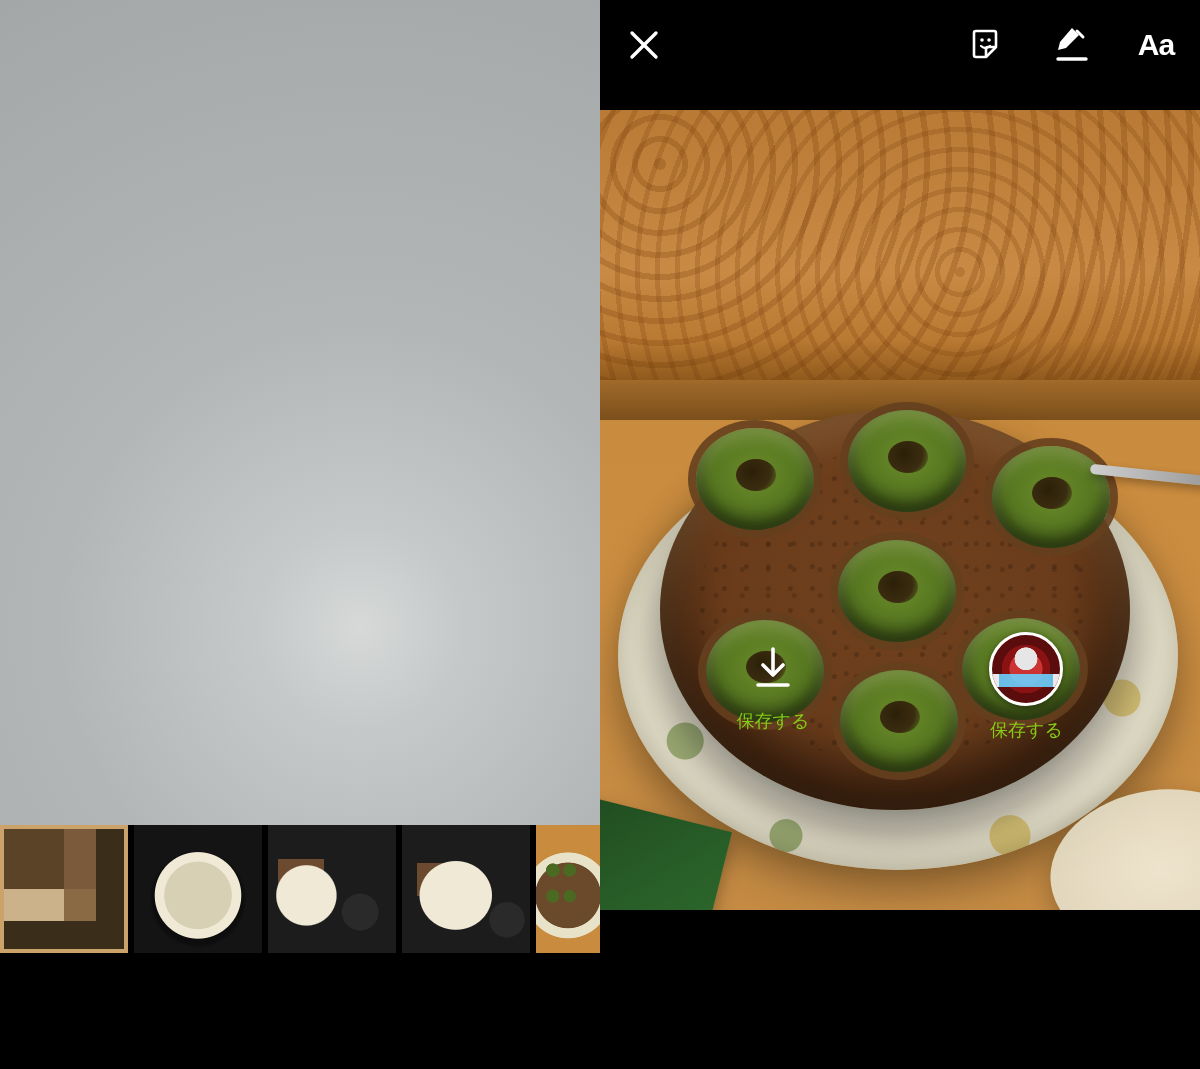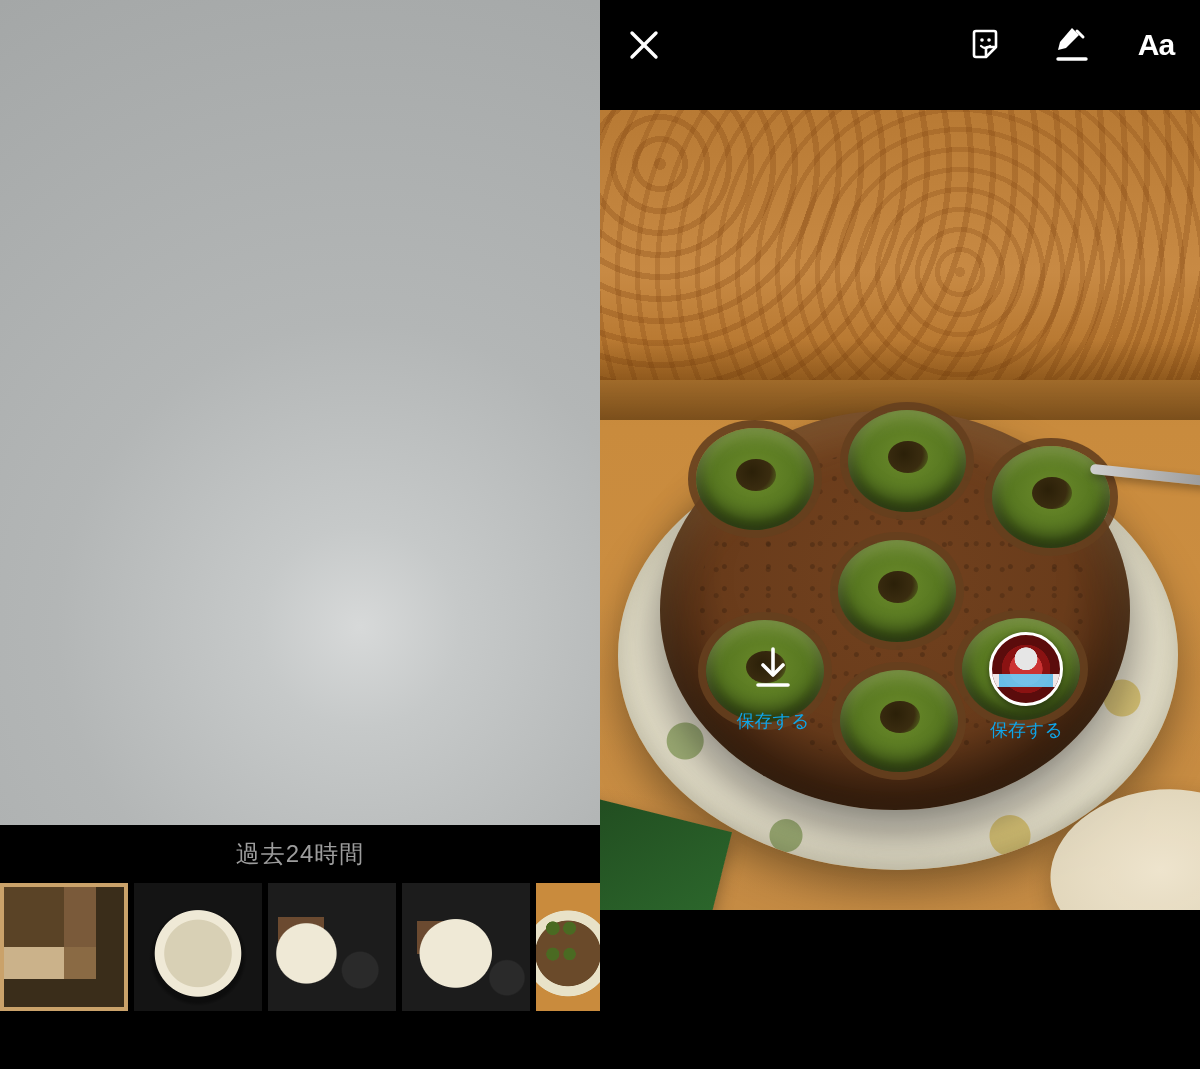--- a/index.html
+++ b/index.html
@@ -197,21 +197,21 @@
 
   .bottom-bar {
     position: absolute; left: 0; right: 0; bottom: 0; height: 158px;
     display: flex; align-items: center; justify-content: center;
     gap: 180px; padding-bottom: 10px;
   }
   .action {
     display: flex; flex-direction: column; align-items: center; gap: 12px;
     color: #fff; cursor: pointer;
   }
-  .action .label { font-size: 18px; color: #0ea5e9; }
+  .action .label { font-size: 18px; color: #84cc16; }
   .action .circle {
     width: 74px; height: 74px; border-radius: 50%;
     background:
       radial-gradient(circle at 50% 35%, #e6e6e6 0 20%, transparent 21%),
       radial-gradient(circle at 50% 50%, #c33 0 34%, #8a1212 35% 50%, #5b0c0c 51% 100%);
     border: 3px solid #fff;
     box-shadow: 0 2px 6px rgba(0,0,0,0.5);
     position: relative;
     overflow: hidden;
   }
@@ -224,23 +224,20 @@
 
   svg { display:block; }
 </style>
 </head>
 <body>
 
 <div class="container">
 
   <div class="left-panel">
     <div class="left-upper"></div>
-    <div class="left-label-bar">
-      <span class="left-label">過去24時間</span>
-    </div>
     <div class="thumb-row">
       <div class="thumb bento"></div>
       <div class="thumb bowl"></div>
       <div class="thumb set1"></div>
       <div class="thumb set2"></div>
       <div class="thumb escargot-sm"></div>
     </div>
   </div>
 
   <div class="right-panel">

